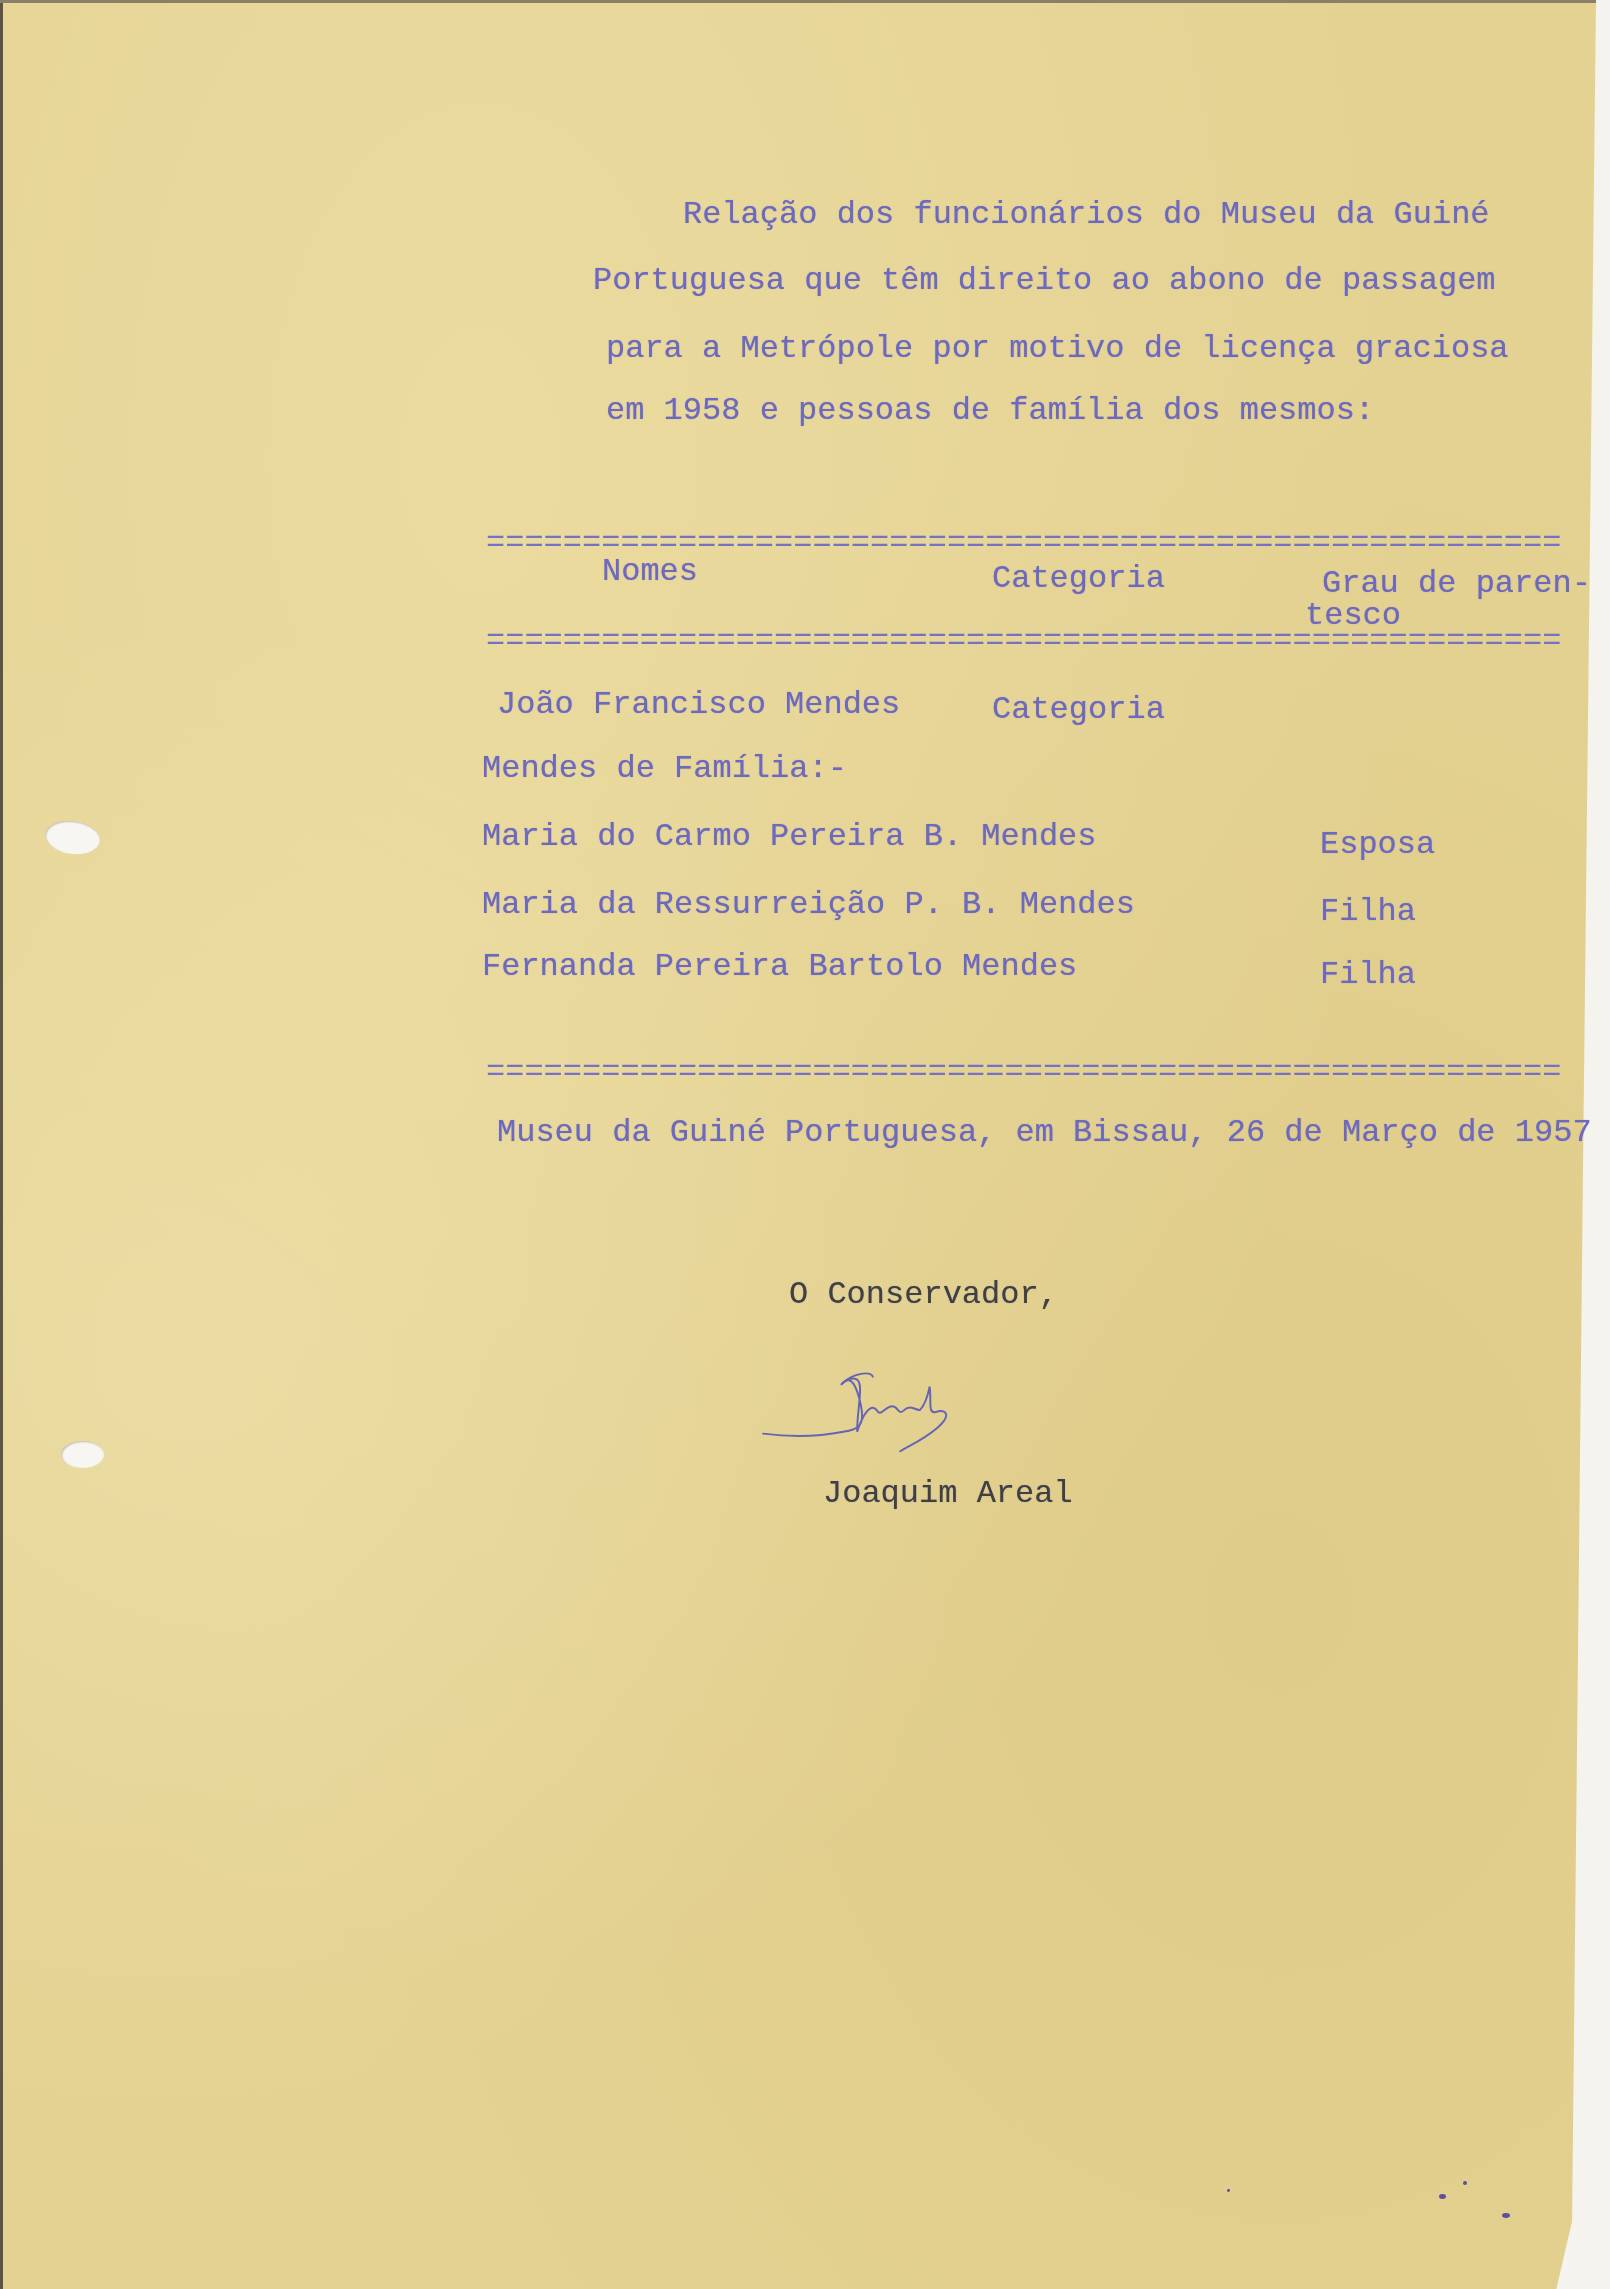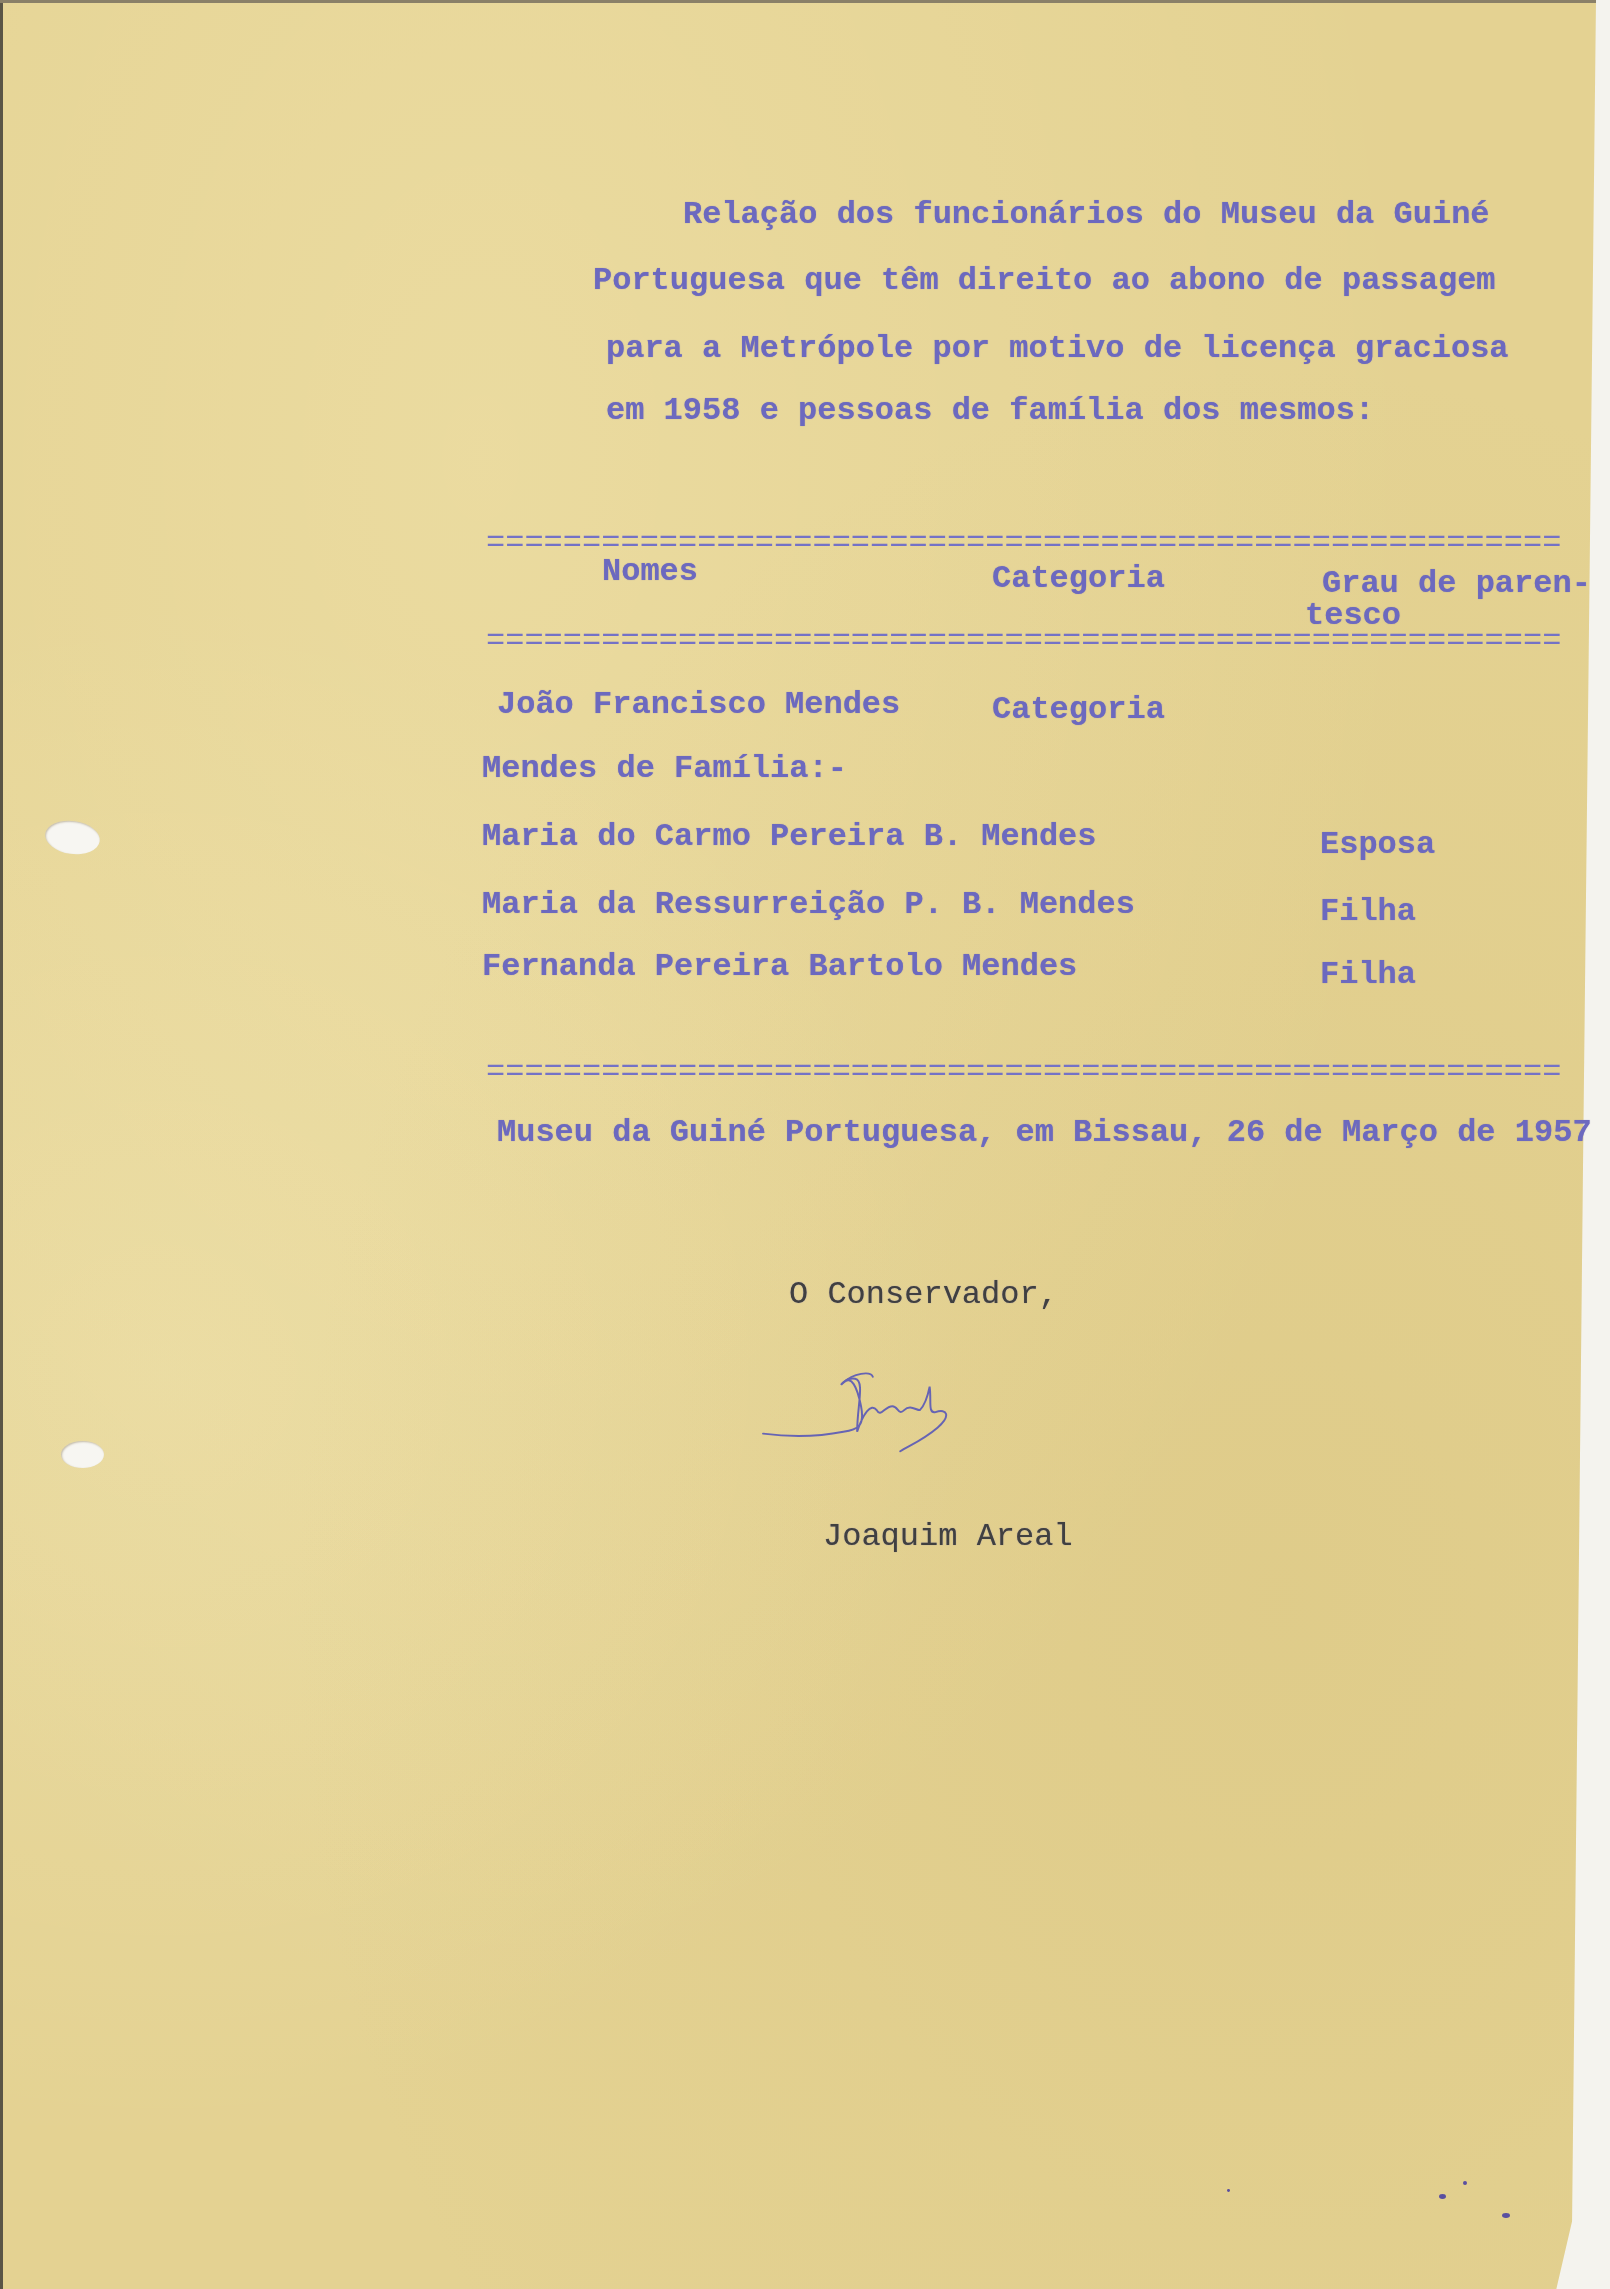--- a/index.html
+++ b/index.html
@@ -25,21 +25,20 @@
     position: absolute; background: #f7f6f2; border-radius: 50%;
     box-shadow: inset 1px 1px 2px rgba(120,100,60,0.4);
   }
   .t {
     position: absolute; white-space: pre;
     font-family: "Liberation Mono", "DejaVu Sans Mono", monospace;
     font-size: 32px; line-height: 1;
     color: #6c69bf;
     text-shadow: 0 0 1px rgba(90,85,180,0.55);
     letter-spacing: 0px;
-    font-weight: bold;
   }
   .bold { font-weight: normal; color: #404040; }
   .rule {
     position: absolute; white-space: pre; overflow: hidden;
     font-family: "Liberation Mono", "DejaVu Sans Mono", monospace;
     font-size: 32px; line-height: 1; color: #7472c6;
     letter-spacing: 0px;
   }
   .sig { position: absolute; }
   .speck { position: absolute; background: #5a4fa0; border-radius: 50%; }
@@ -85,19 +84,19 @@
 
 <div class="t" style="left:497px; top:1117px; width:1113px; overflow:hidden;">Museu da Guiné Portuguesa, em Bissau, 26 de Março de 1957</div>
 
 <div class="t bold" style="left:789px; top:1279px;">O Conservador,</div>
 
 <svg class="sig" style="left:755px; top:1367px;" width="265" height="98" viewBox="0 0 270 100">
   <path d="M8 68 C 40 72, 70 70, 90 66 C 105 64, 112 60, 108 40 C 104 20, 98 8, 90 16 C 84 22, 92 10, 102 12 C 112 14, 104 40, 104 66 C 110 48, 118 36, 124 44 C 128 52, 132 40, 140 40 C 146 40, 146 50, 152 44 C 158 38, 164 44, 168 44 C 172 40, 176 30, 178 20 C 180 34, 176 48, 184 46 C 196 42, 200 50, 186 62 C 172 74, 158 80, 148 86" fill="none" stroke="#6664b4" stroke-width="2" stroke-linecap="round"></path>
   <path d="M90 16 C 100 6, 118 4, 120 10" fill="none" stroke="#6664b4" stroke-width="2" stroke-linecap="round"></path>
 </svg>
 
-<div class="t bold" style="left:823px; top:1478px;margin-top:43px;">Joaquim Areal</div>
+<div class="t bold" style="left:823px; top:1478px;">Joaquim Areal</div>
 
 <div class="speck" style="left:1439px; top:2194px; width:6.9px; height:4.9px;"></div>
 <div class="speck" style="left:1463px; top:2181px; width:3.9px; height:3.9px;"></div>
 <div class="speck" style="left:1502px; top:2213px; width:7.8px; height:4.9px;"></div>
 <div class="speck" style="left:1227px; top:2189px; width:2.9px; height:2.9px;"></div>
 
 
 </body></html>

